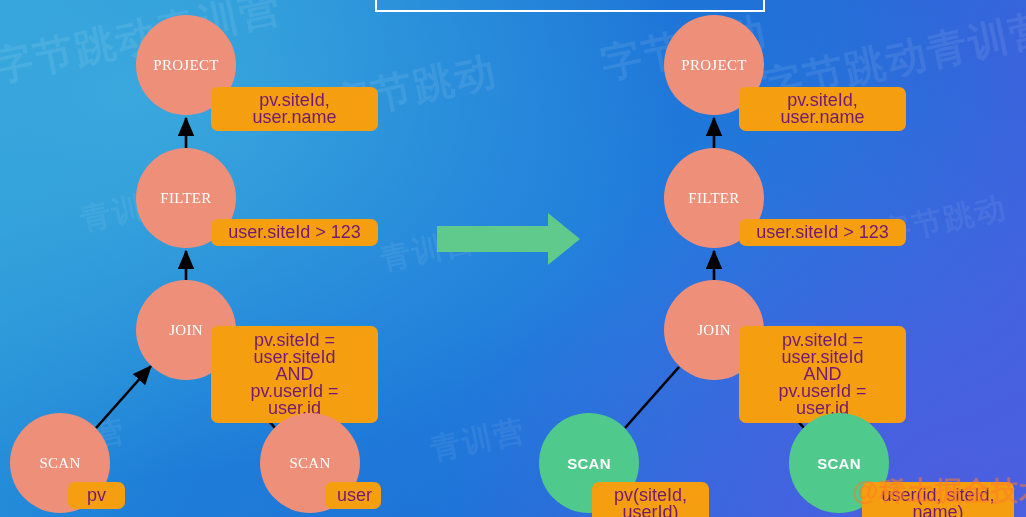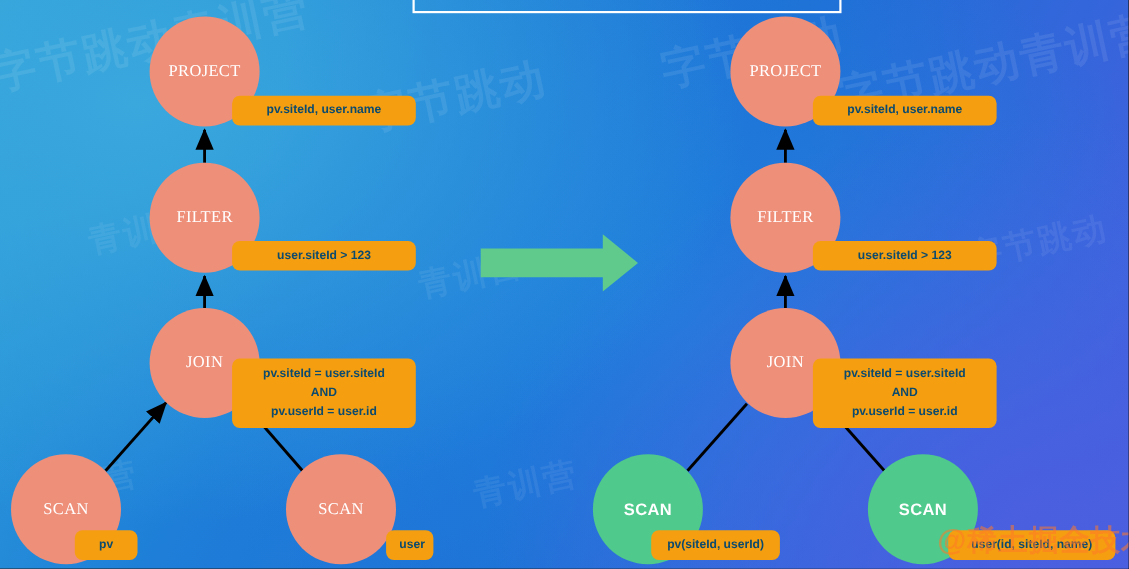--- a/index.html
+++ b/index.html
@@ -51,29 +51,28 @@
     font-size: 15px;
     letter-spacing: 0.3px;
     box-sizing: border-box;
   }
   .node.salmon { background: #ee8f7a; font-family: Liberation Serif, serif; }
   .node.green  { background: #4fc98c; font-weight: bold; }
 
   .tag {
     position: absolute;
     background: #f59f10;
-    color: #0c4a6e;
+    color: #701a75;
     border-radius: 7px;
-    font-size: 11px;
+    font-size: 18px;
     line-height: 17px;
     padding: 5px 12px;
     text-align: center;
     white-space: pre-line;
     box-sizing: border-box;
-    font-weight: bold;
   }
   .tag.multi { padding: 6px 12px; }
 
   .white-box {
     position: absolute;
     border: 2px solid #ffffff;
     box-sizing: border-box;
     background: transparent;
   }
 
@@ -143,21 +142,21 @@
         <div class="tag multi" style="left: 211px; top: 326px; width: 167px; min-height: 55px;">pv.siteId = user.siteId
 AND
 pv.userId = user.id</div>
         <div class="node salmon" style="left: 10px; top: 413px; width: 100px; height: 100px;">
           <span>SCAN</span>
         </div>
         <div class="tag" style="left: 68px; top: 482px; width: 57px; min-height: 27px;">pv</div>
         <div class="node salmon" style="left: 260px; top: 413px; width: 100px; height: 100px;">
           <span>SCAN</span>
         </div>
-        <div class="tag" style="left: 351px; top: 482px; width: 43px; min-height: 27px;">user</div>
+        <div class="tag" style="left: 325px; top: 482px; width: 56px; min-height: 27px;">user</div>
       </div>
       <div>
         <div class="node salmon" style="left: 664px; top: 15px; width: 100px; height: 100px;">
           <span>PROJECT</span>
         </div>
         <div class="tag" style="left: 739px; top: 87px; width: 167px; min-height: 27px;">pv.siteId, user.name</div>
         <div class="node salmon" style="left: 664px; top: 148px; width: 100px; height: 100px;">
           <span>FILTER</span>
         </div>
         <div class="tag" style="left: 739px; top: 219px; width: 167px; min-height: 27px;">user.siteId &gt; 123</div>

